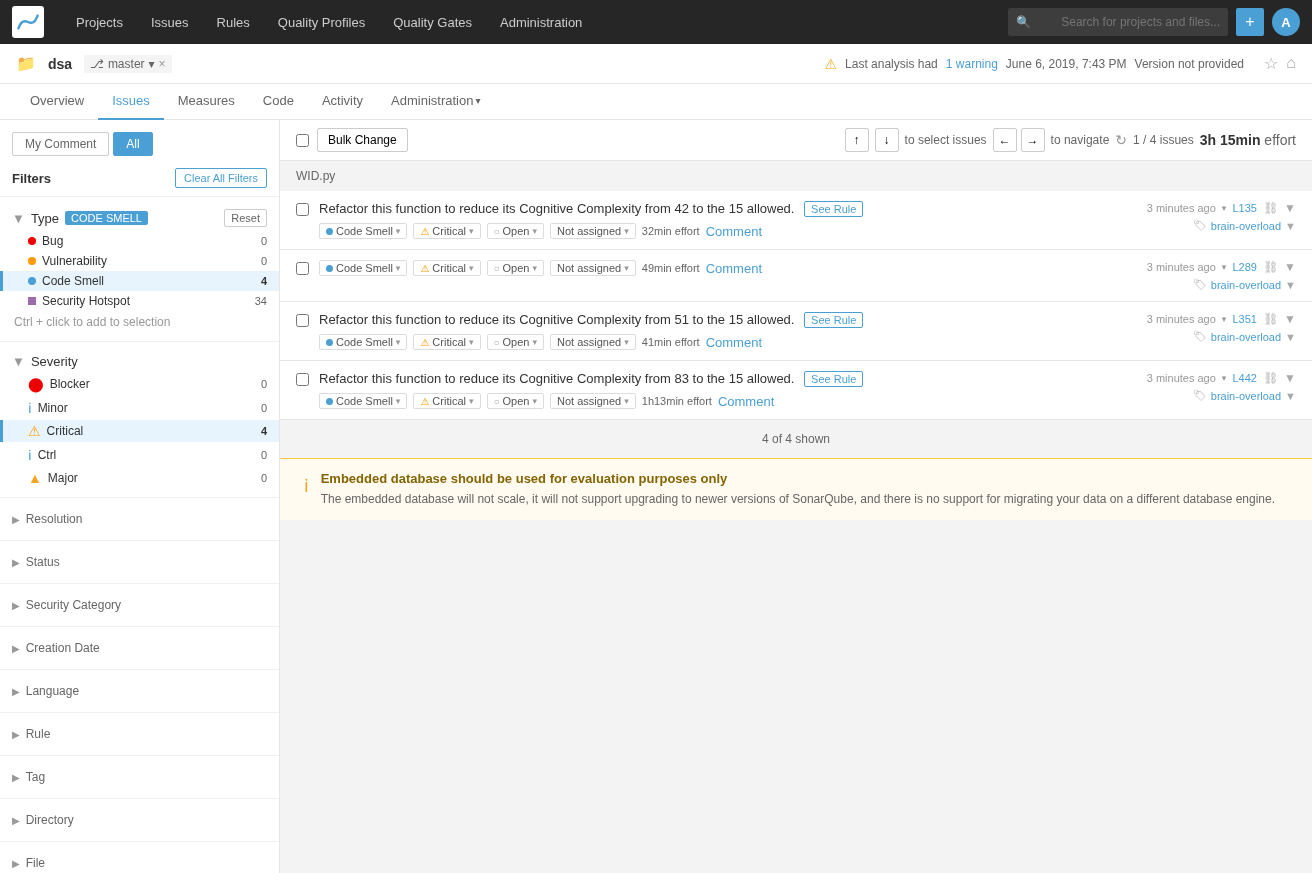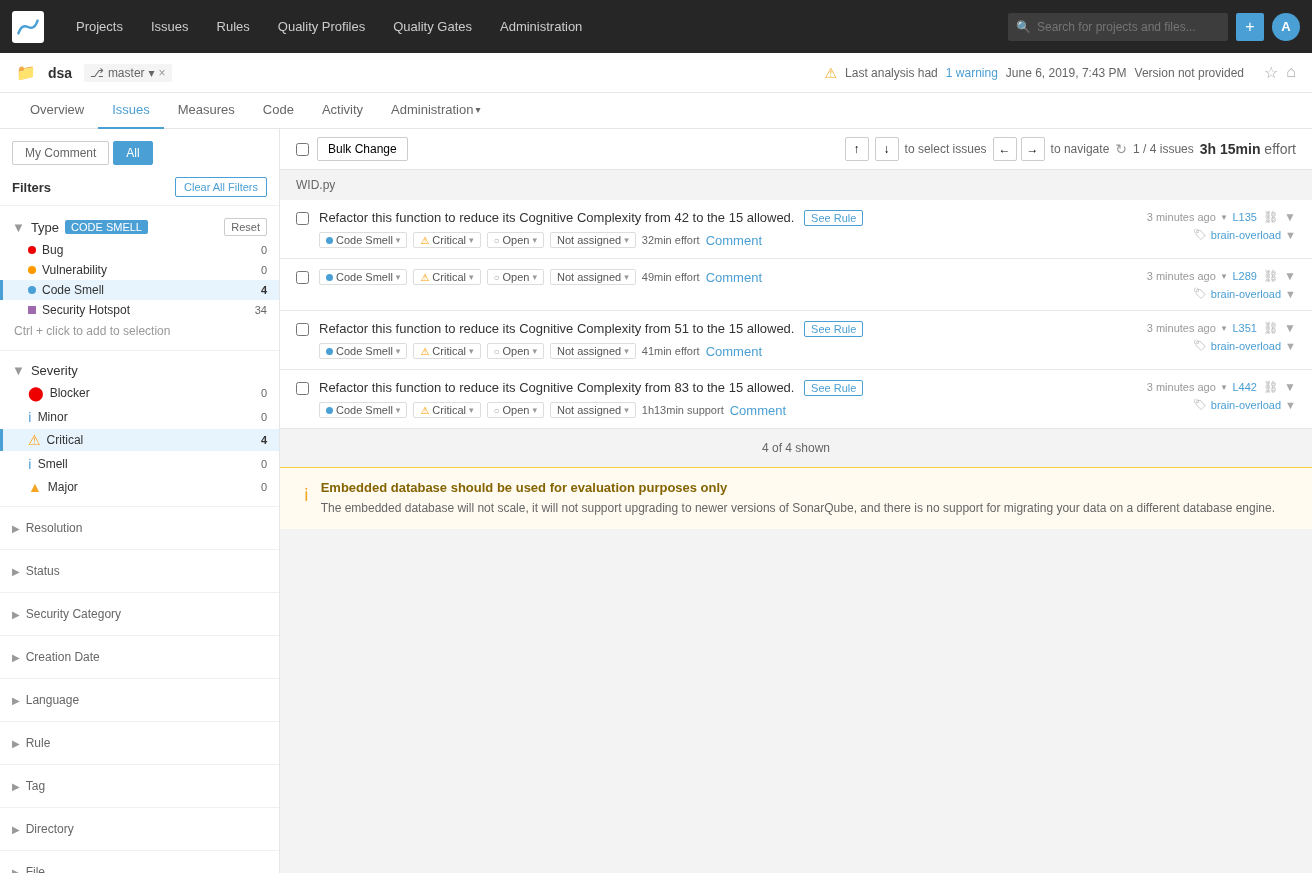--- a/index.html
+++ b/index.html
@@ -3,21 +3,21 @@
   <meta charset="utf-8">
   <style>
     * { box-sizing: border-box; margin: 0; padding: 0; }
     body { font-family: -apple-system, BlinkMacSystemFont, 'Segoe UI', Arial, sans-serif; font-size: 13px; color: #333; background: #f3f3f3; }
 
     
     .navbar {
       background: #262626;
       display: flex;
       align-items: center;
-      height: 53px;
+      height: 44px;
       padding: 0 12px;
       gap: 4px;
     }
     .navbar-brand {
       display: flex; align-items: center; margin-right: 16px;
     }
     .navbar-brand svg { width: 32px; height: 32px; }
     .nav-link {
       color: #ccc;
       padding: 0 12px;
@@ -40,20 +40,21 @@
       gap: 6px;
       width: 220px;
     }
     .search-box input {
       background: transparent;
       border: none;
       outline: none;
       color: #aaa;
       font-size: 12px;
       width: 100%;
+      text-align: right;
     }
     .search-icon-nav { color: #aaa; font-size: 12px; }
     .btn-icon-nav {
       background: #4a9fd4;
       color: #fff;
       border: none;
       width: 28px; height: 28px;
       border-radius: 2px;
       cursor: pointer;
       display: flex; align-items: center; justify-content: center;
@@ -492,21 +493,21 @@
       <div class="filter-item active">
         <div class="filter-item-left">
           <span class="sev-critical">⚠</span>
           <span>Critical</span>
         </div>
         <span class="filter-count active">4</span>
       </div>
       <div class="filter-item">
         <div class="filter-item-left">
           <span class="sev-info">ℹ</span>
-          <span>Smell</span>
+          <span>Ctrl</span>
         </div>
         <span class="filter-count">0</span>
       </div>
       <div class="filter-item">
         <div class="filter-item-left">
           <span class="sev-major">▲</span>
           <span>Major</span>
         </div>
         <span class="filter-count">0</span>
       </div>
@@ -735,21 +736,21 @@
           <span style="color:#f90;font-size:10px;">⚠</span>
           Critical <span style="font-size:9px;color:#999">▾</span>
         </span>
         <span class="tag">
           <span style="color:#aaa;font-size:10px;">○</span>
           Open <span style="font-size:9px;color:#999">▾</span>
         </span>
         <span class="tag">
           Not assigned <span style="font-size:9px;color:#999">▾</span>
         </span>
-        <span style="font-size:11px;color:#666;">1h13min support</span>
+        <span style="font-size:11px;color:#666;">1h13min effort</span>
         <span class="comment-link">Comment</span>
       </div>
     </div>
     <div class="issue-meta">
       <div class="issue-meta-top">
         <span style="color:#999">3 minutes ago</span>
         <span style="color:#999;font-size:9px;">▾</span>
         <span class="line-ref">L442</span>
         <span style="color:#aaa;font-size:12px;">⛓</span>
         <span style="color:#aaa;font-size:12px;">▼</span>

